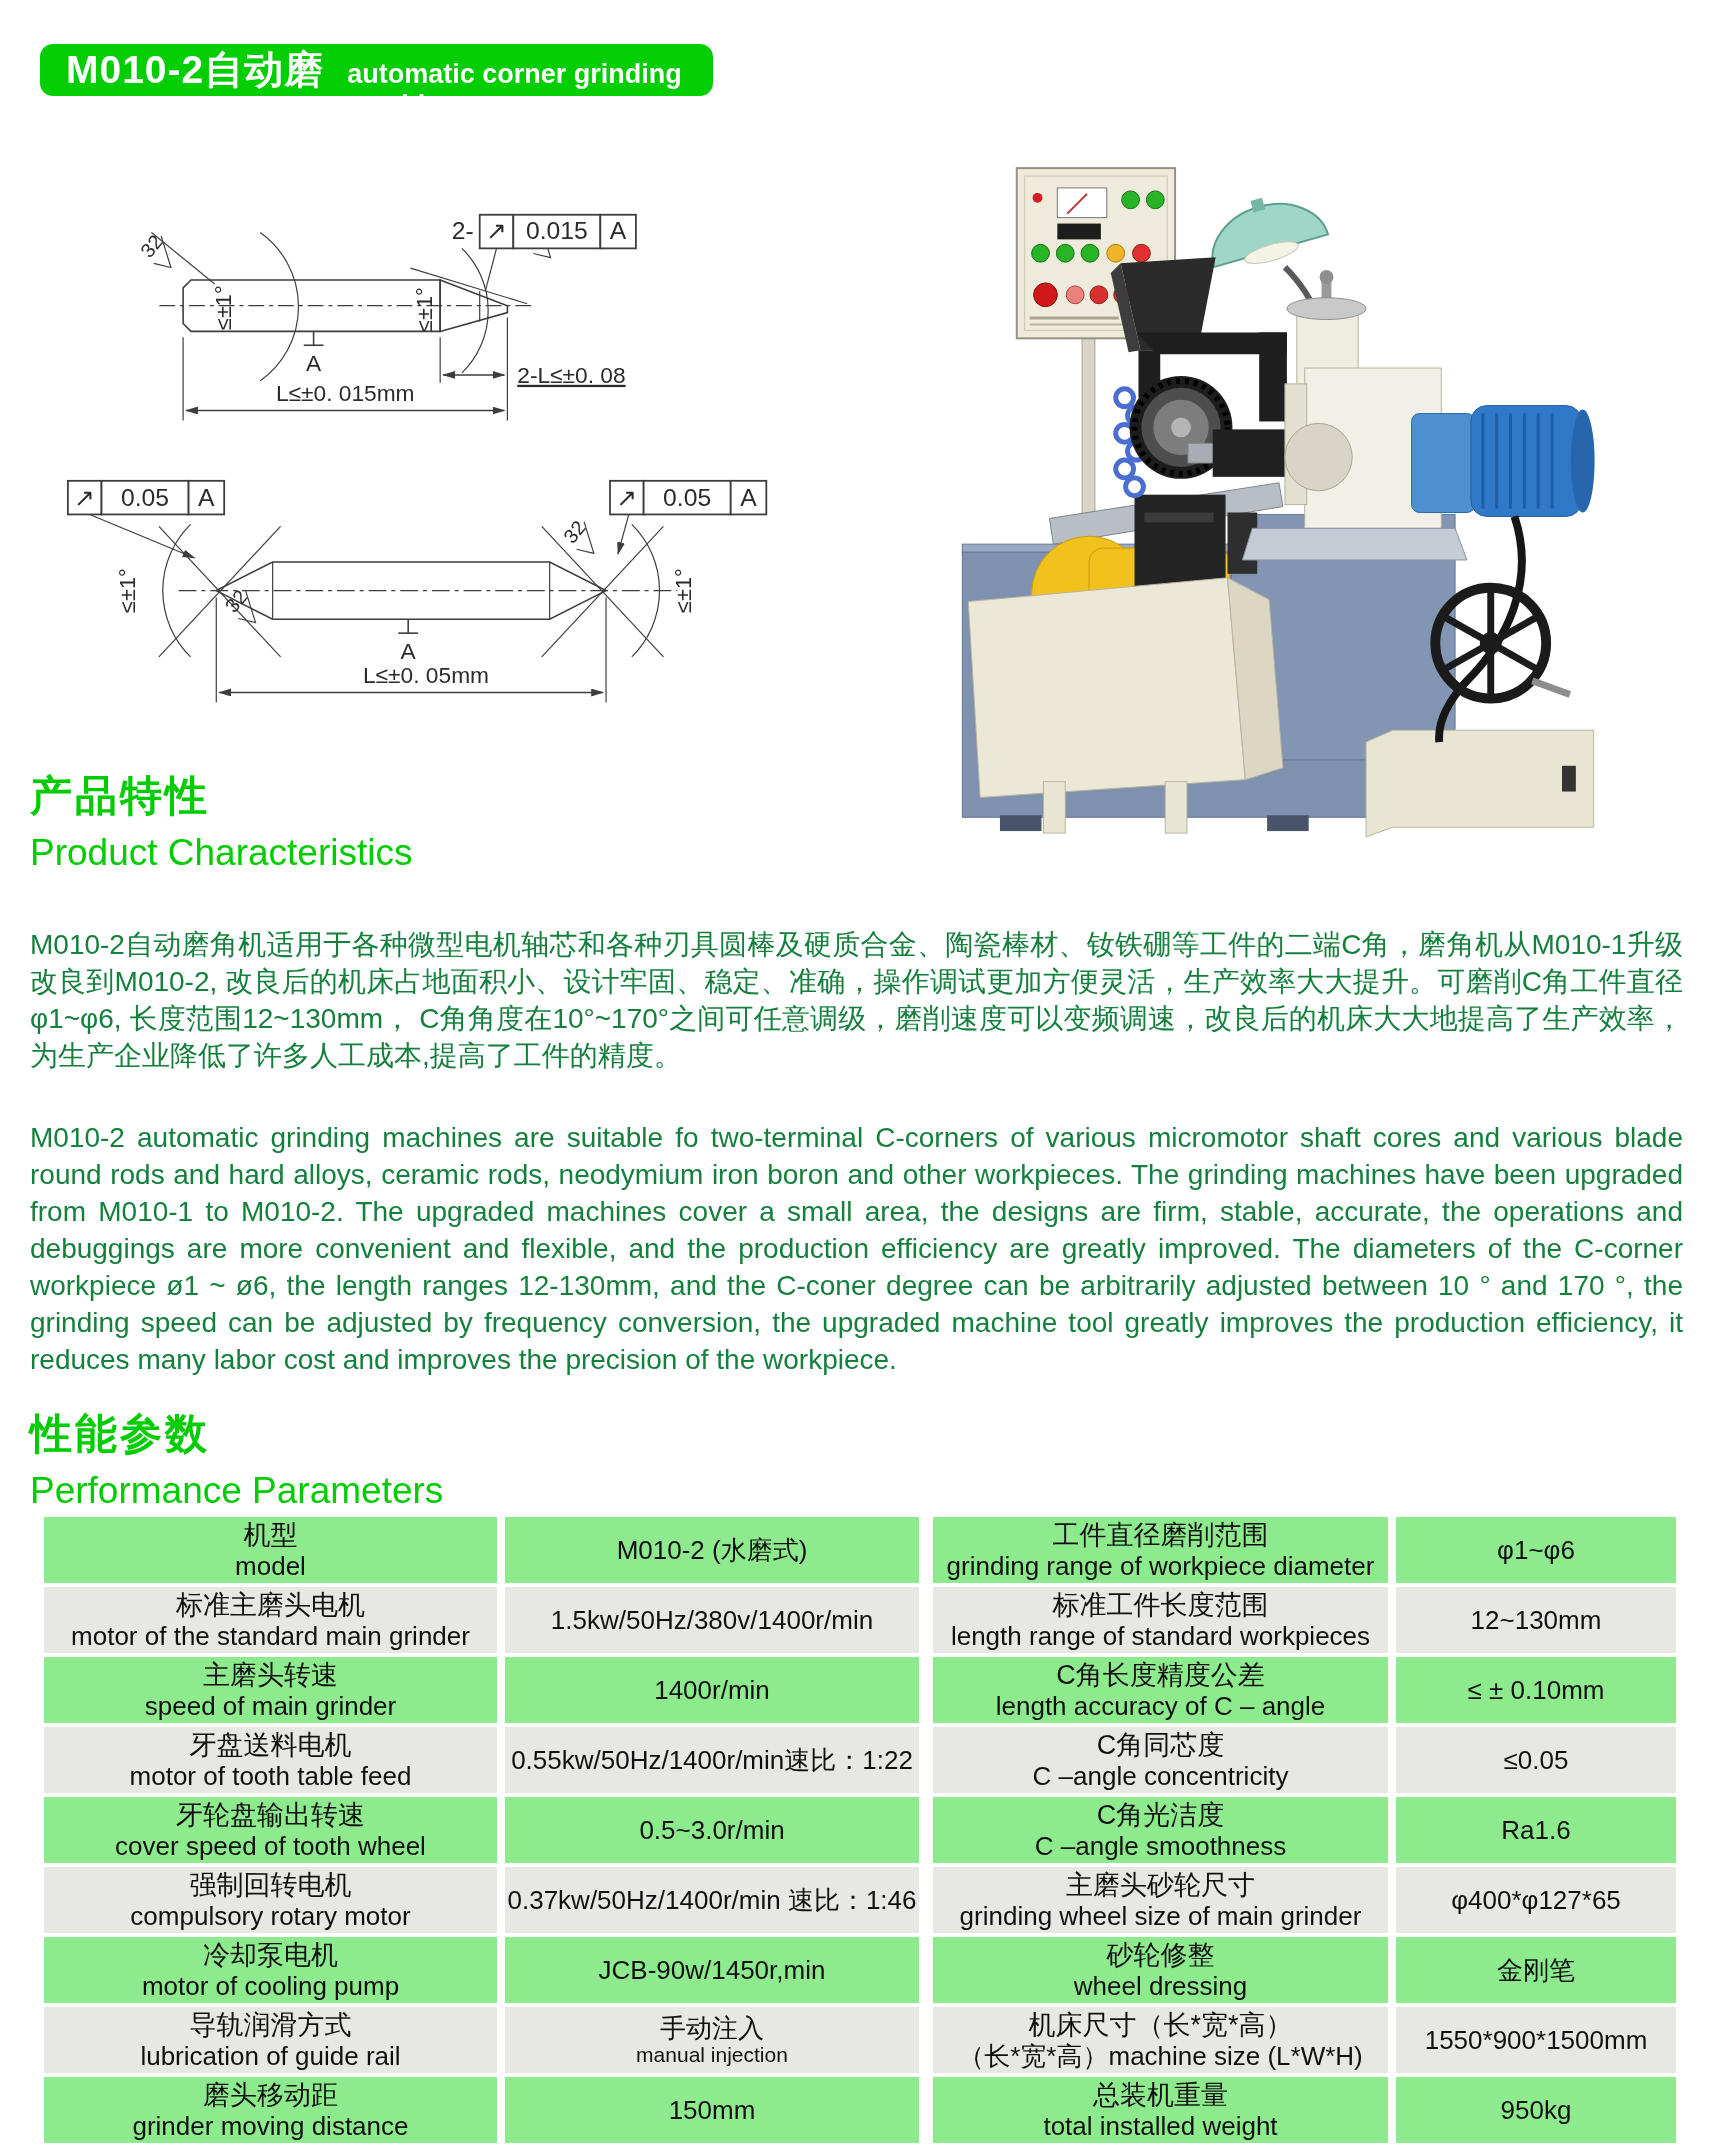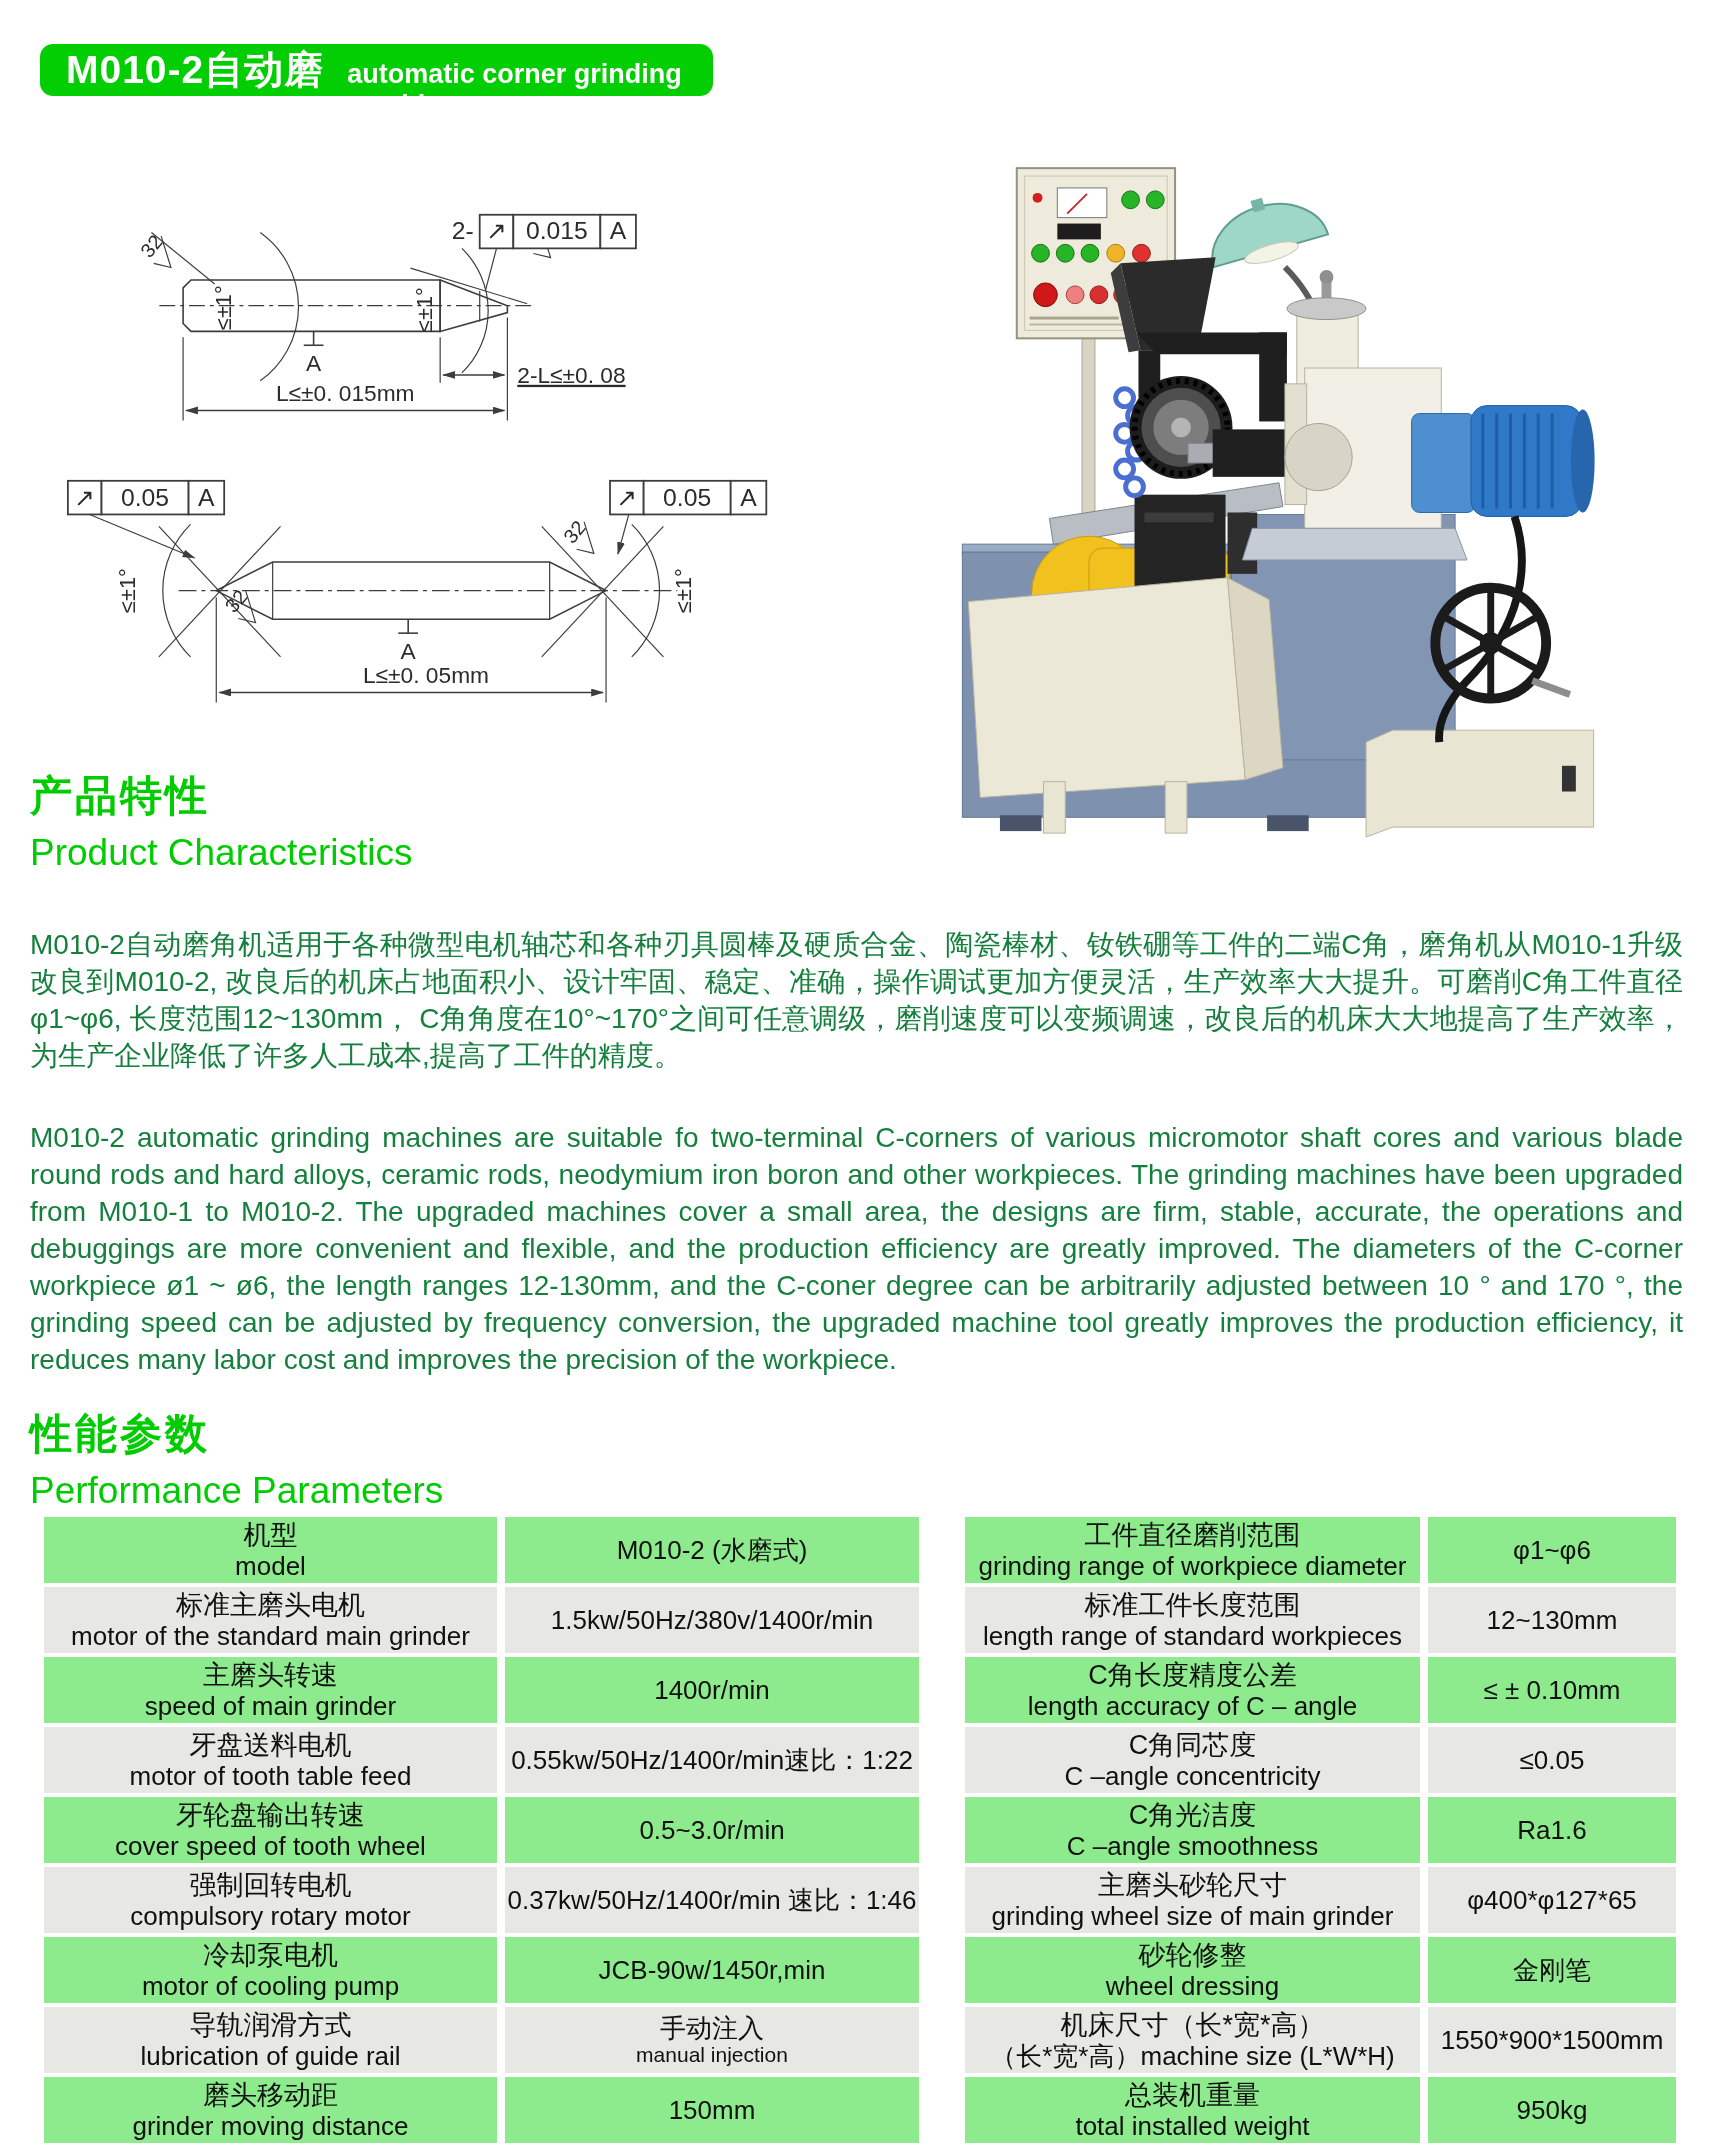--- a/index.html
+++ b/index.html
@@ -21,21 +21,21 @@
   .para{position:absolute;left:30px;width:1653px;color:#15803d;font-size:28px;line-height:37px;
         text-align:justify;}
 
   
   .ptable{position:absolute;top:1517px;display:flex;flex-direction:column;gap:4px;}
   #table-left{left:44px;width:875px;}
   #table-right{left:933px;width:743px;}
   .prow{display:flex;gap:8px;height:66px;}
   .prow>.cell{display:flex;flex-direction:column;align-items:center;justify-content:center;text-align:center;}
   #table-left .cell.lab{width:453px;}
-  #table-right .cell.lab{width:455px;margin-left:32px;}
+  #table-right .cell.lab{width:455px;}
   .cell.val{flex:1;}
   .prow:nth-child(odd)>.cell{background:#8deb8d;}
   .prow:nth-child(even)>.cell{background:#e7e7e4;}
   .cell .zh{font-size:27px;line-height:32px;color:#101010;}
   .cell .en{font-size:26px;line-height:30px;color:#101010;}
   .cell .v{font-size:26px;line-height:30px;color:#101010;}
   .cell .vsub{font-size:21px;line-height:24px;color:#101010;}
 
   
   .drawing{position:absolute;}

